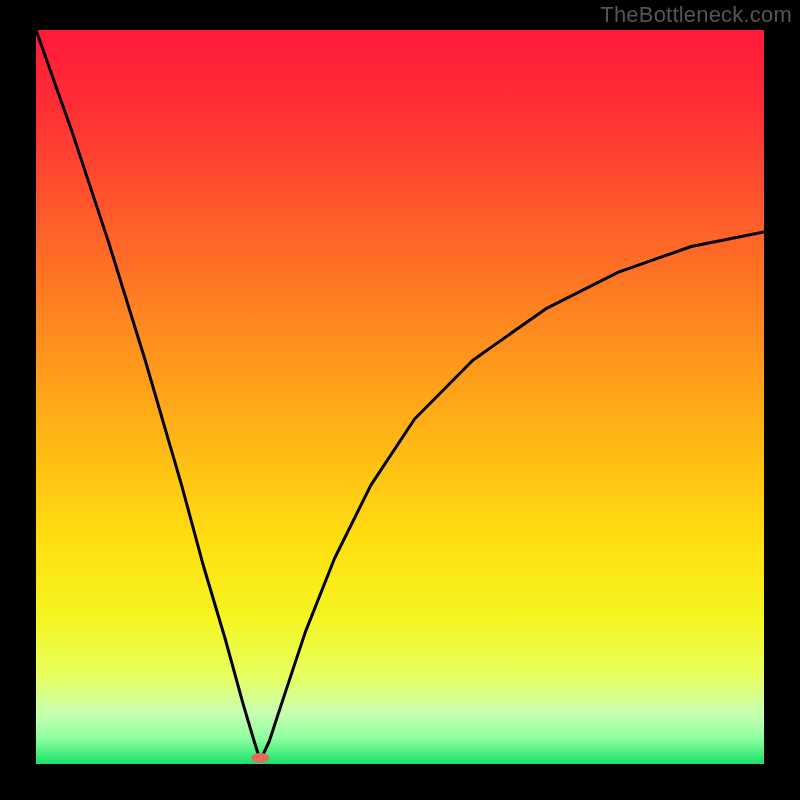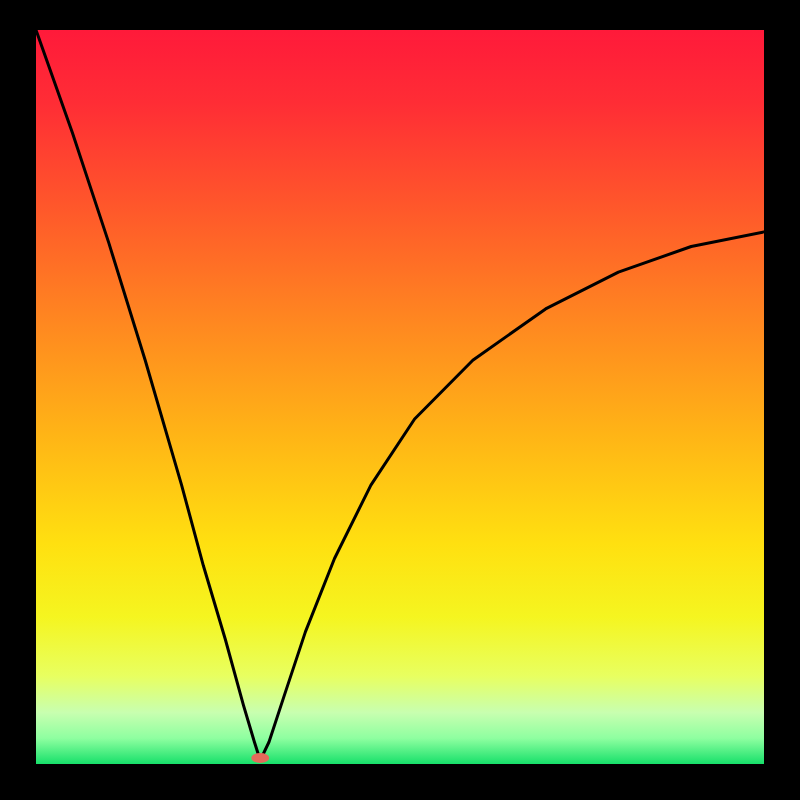--- a/index.html
+++ b/index.html
@@ -30,20 +30,21 @@
   svg {
     position: absolute;
     top: 0;
     left: 0;
   }
 </style>
 </head>
 <body>
 <div class="frame">
 
+  <div class="watermark">TheBottleneck.com</div>
 
   <svg id="chart-svg" width="800" height="800" viewBox="0 0 800 800">
     <defs>
       <linearGradient id="bg-grad" x1="0" y1="0" x2="0" y2="1">
 
       <stop offset="0%" stop-color="#ff1a3a"></stop>
           <stop offset="10%" stop-color="#ff2d35"></stop>
           <stop offset="25%" stop-color="#ff5a2a"></stop>
           <stop offset="40%" stop-color="#ff8820"></stop>
           <stop offset="55.00000000000001%" stop-color="#ffb416"></stop>

